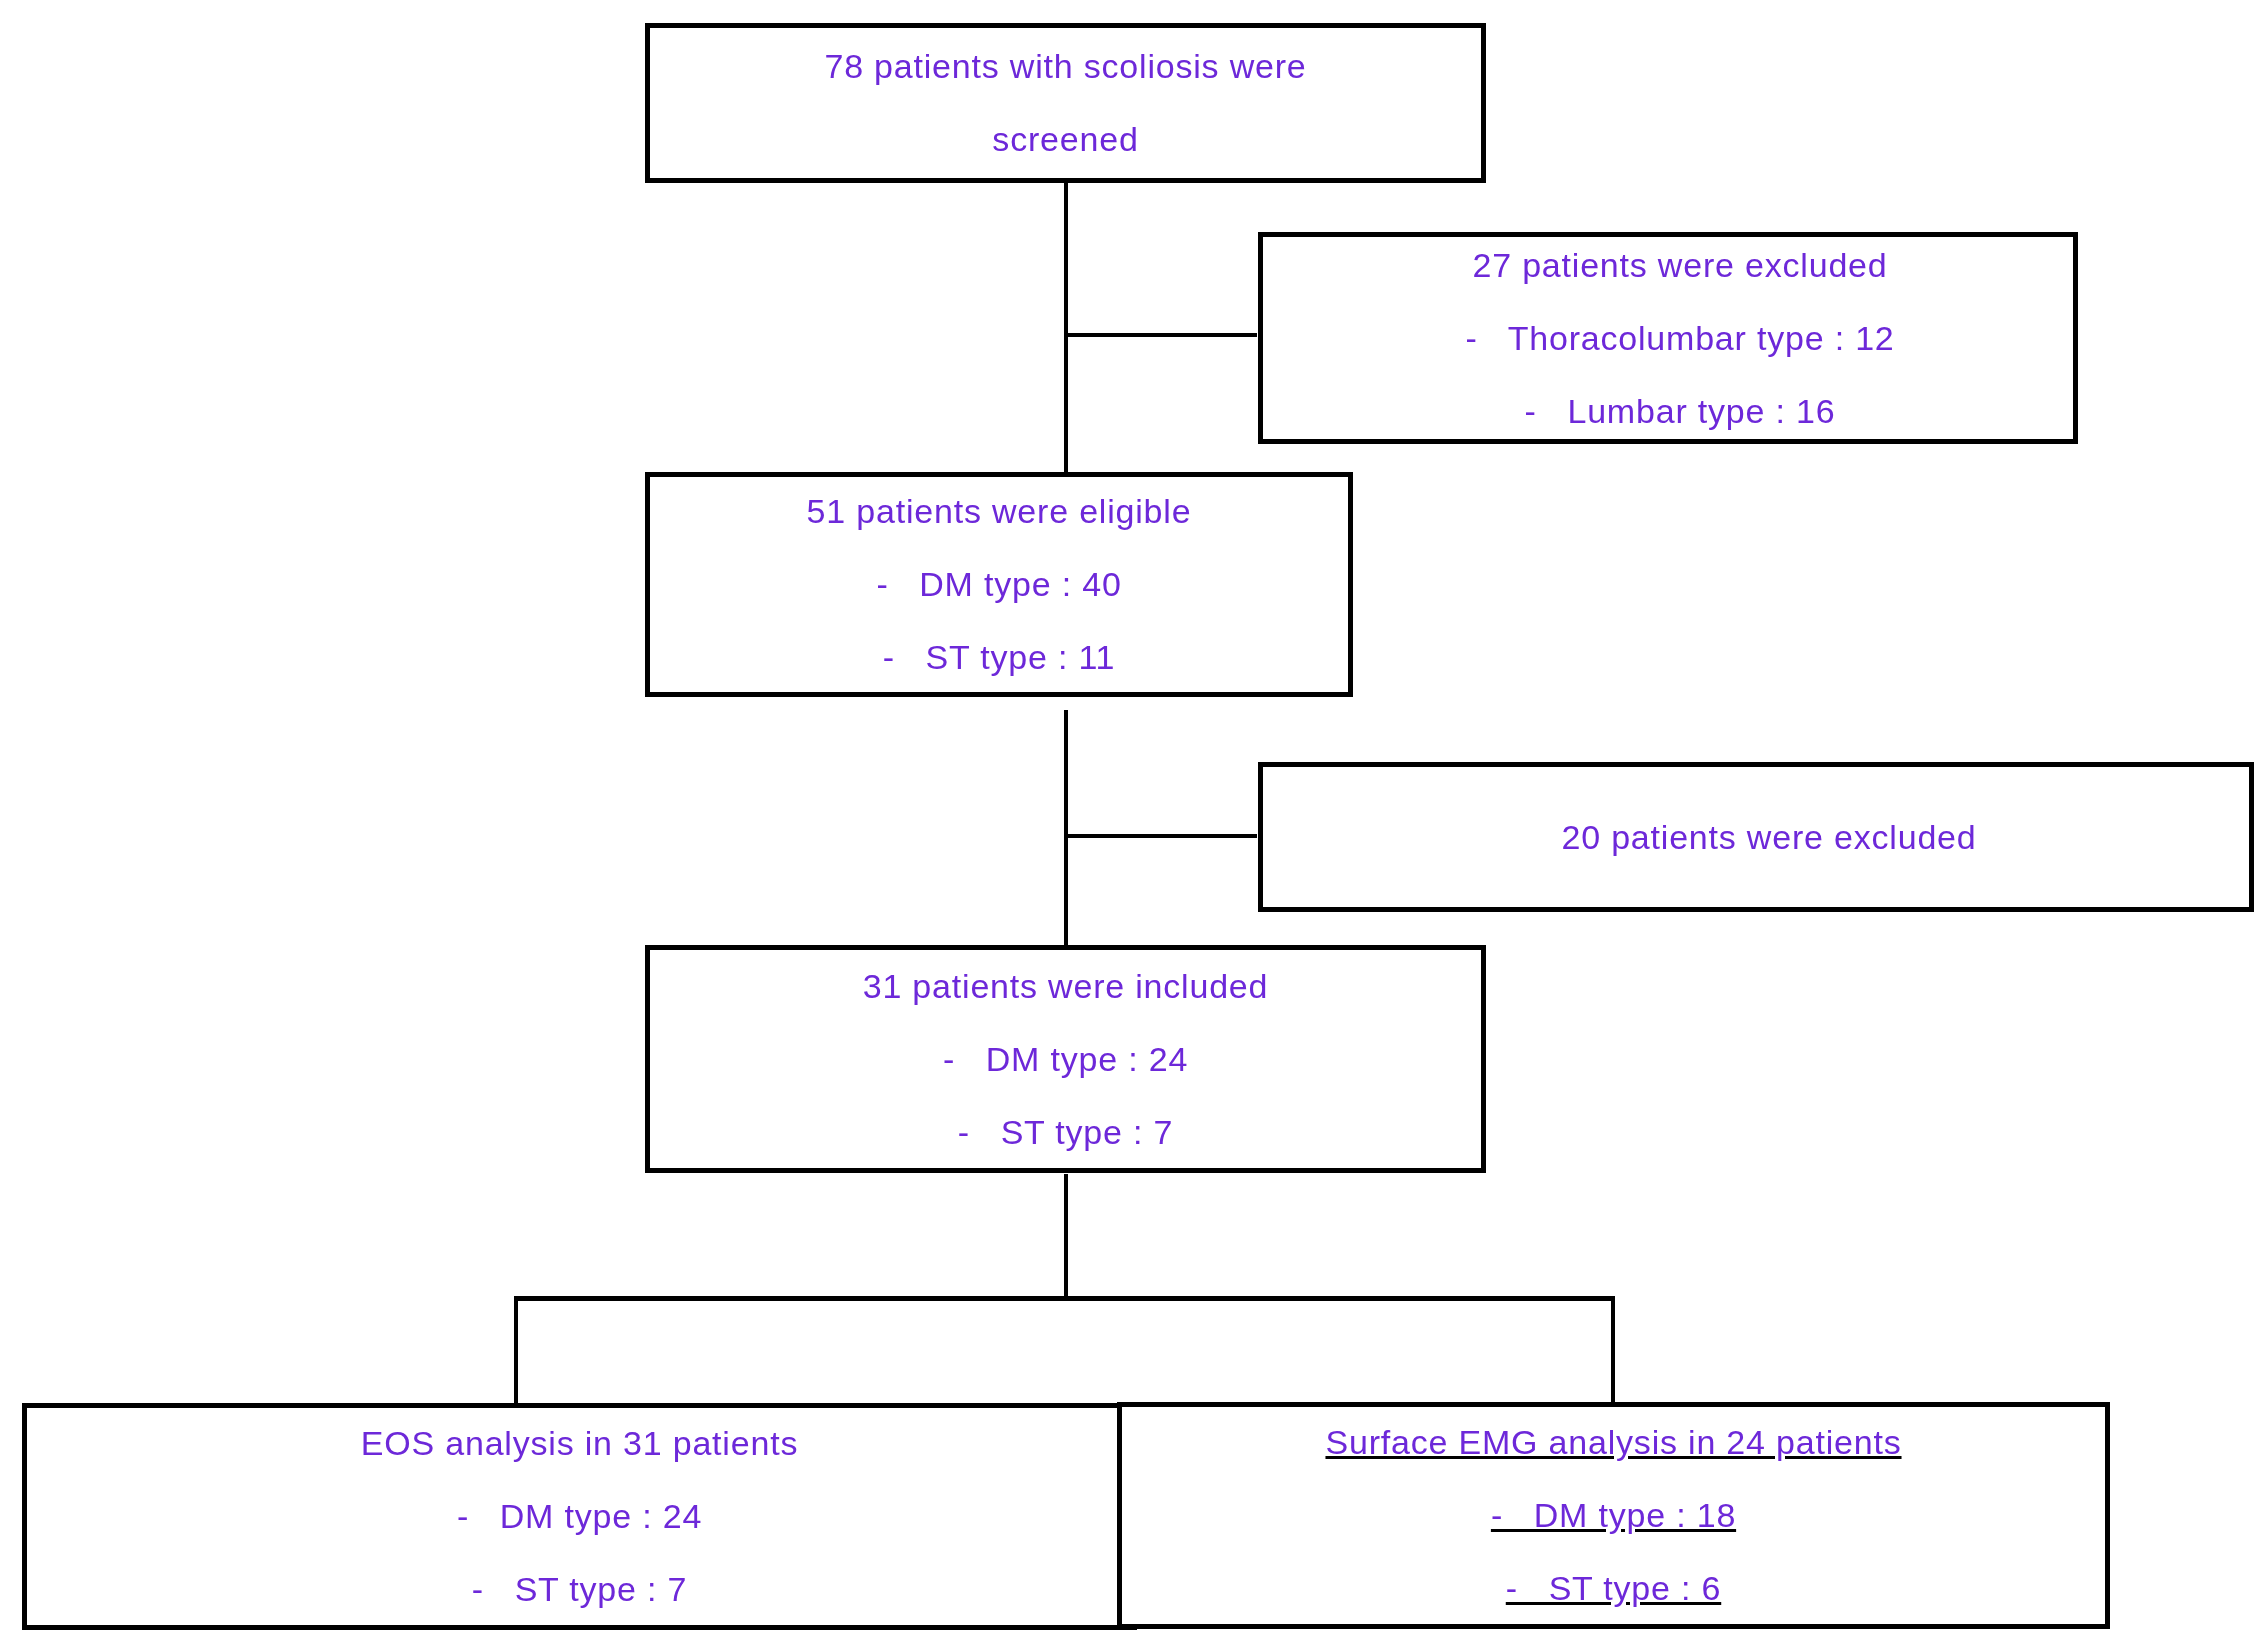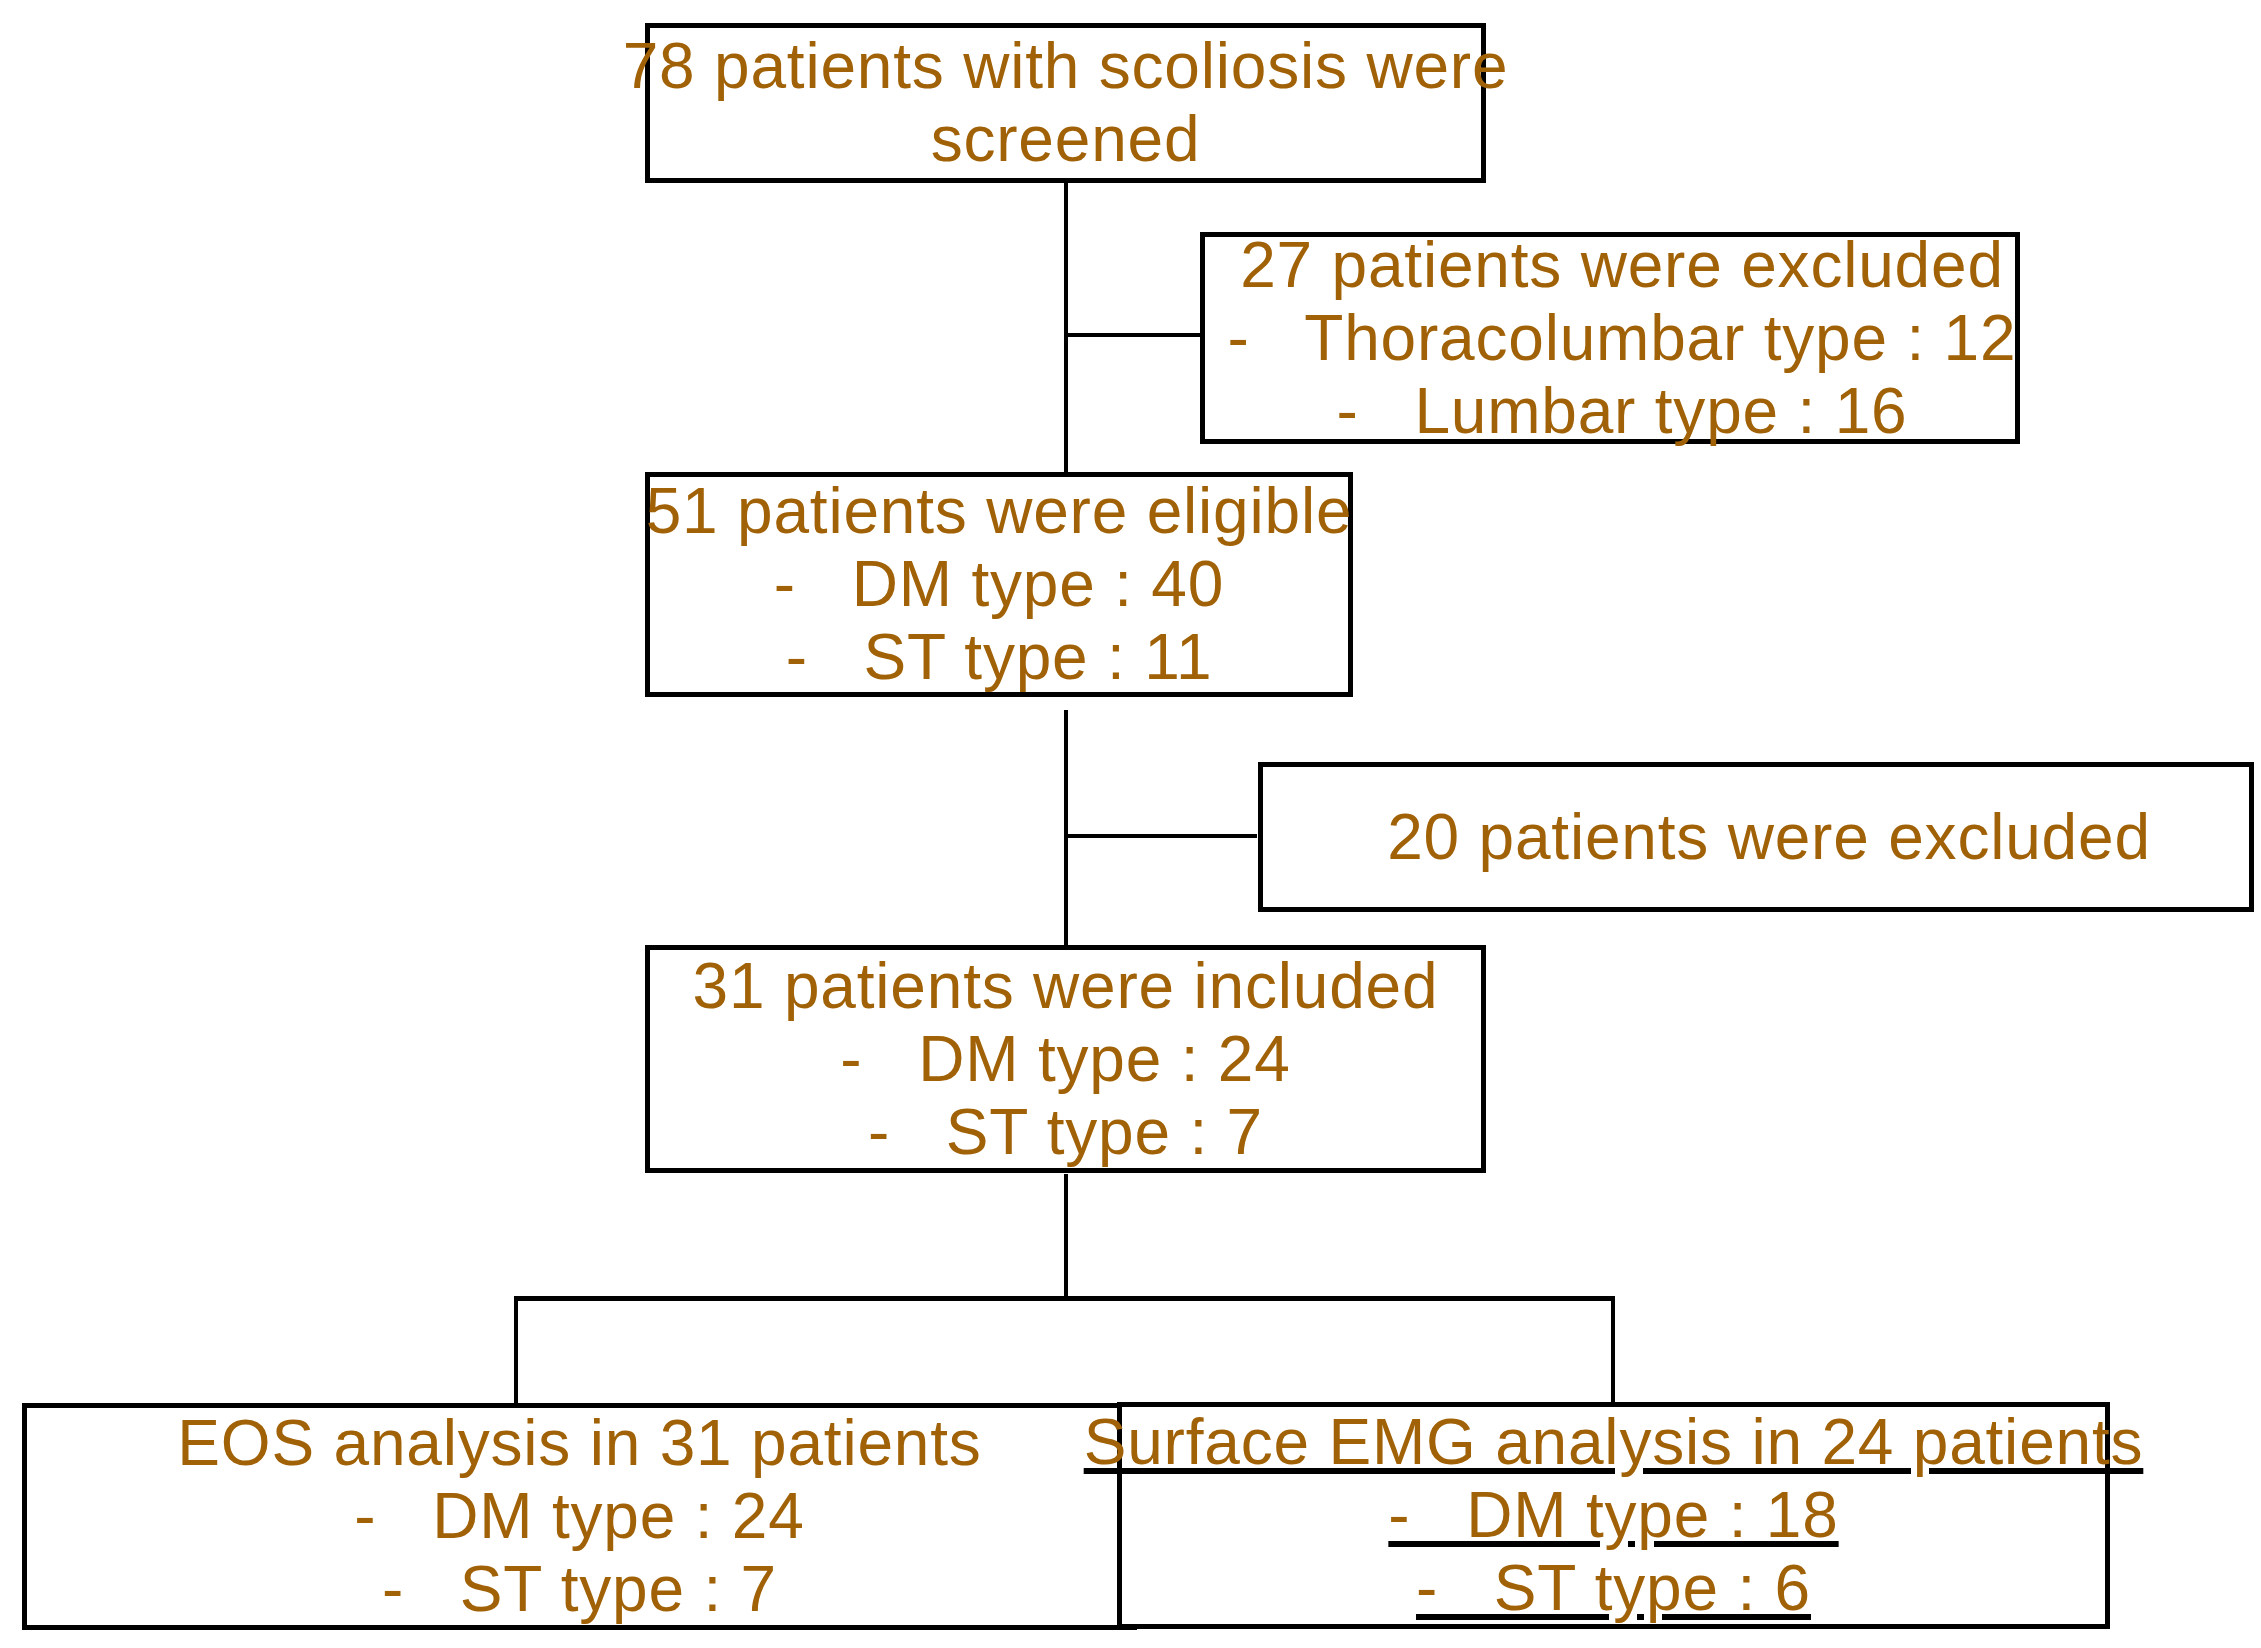--- a/index.html
+++ b/index.html
@@ -22,33 +22,33 @@
     border: 5px solid #000000;
     background: #ffffff;
     display: flex;
     flex-direction: column;
     justify-content: center;
     align-items: center;
     text-align: center;
   }
   .line {
     white-space: pre;
-    font-size: 64px;
+    font-size: 34px;
     line-height: 73px;
     letter-spacing: 0.8px;
-    color: #a16207;
+    color: #6d28d9;
   }
   .conn {
     position: absolute;
     background: #000000;
   }
 
   
   #b-screened  { left: 645px;  top: 23px;   width: 841px; height: 160px; }
-  #b-excluded1 { left: 1200px; top: 232px;  width: 820px; height: 212px; padding-left: 24px; }
+  #b-excluded1 { left: 1258px; top: 232px;  width: 820px; height: 212px; padding-left: 24px; }
   #b-eligible  { left: 645px;  top: 472px;  width: 708px; height: 225px; }
   #b-excluded2 { left: 1258px; top: 762px;  width: 996px; height: 150px; padding-left: 26px; }
   #b-included  { left: 645px;  top: 945px; width: 841px; height: 228px; }
   #b-eos       { left: 22px;   top: 1403px; width: 1115px; height: 227px; }
   #b-emg       { left: 1117px; top: 1402px; width: 993px; height: 227px; text-decoration: underline; }
 
   
   #v1      { left: 1064px; top: 183px;  width: 4.2px;    height: 302px; }
   #branch1 { left: 1065px; top: 333px;  width: 192px;  height: 4.2px;   }
   #v2      { left: 1064px; top: 710px;  width: 4.2px;    height: 235px; }

